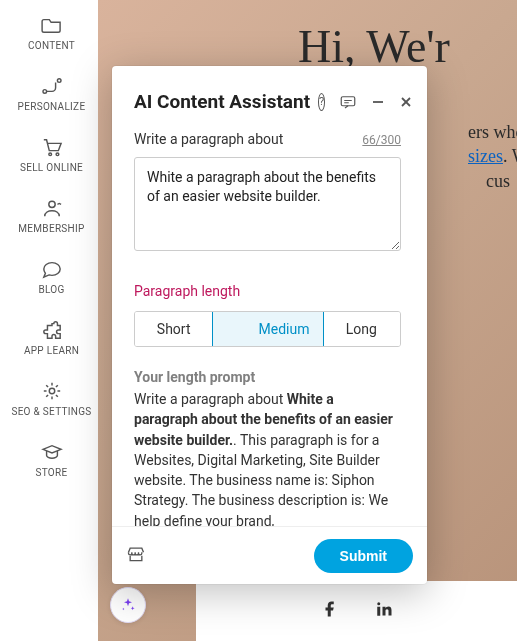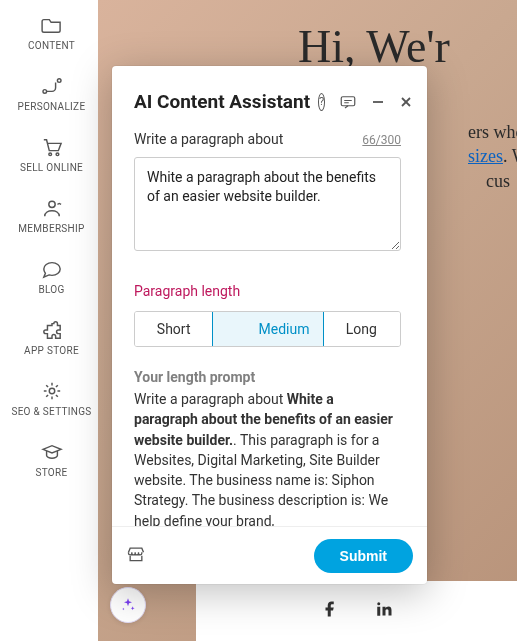--- a/index.html
+++ b/index.html
@@ -278,21 +278,21 @@
         </svg>
     </span>
     <span class="label">BLOG</span>
   </div>
   <div class="sidebar-item">
     <span class="icon">
       <svg width="22" height="20" viewBox="0 0 24 22" fill="none" stroke="currentColor" stroke-width="1.6">
           <path d="M14 4a2 2 0 1 1 4 0v2h3v5h-2a2 2 0 1 0 0 4h2v5h-5v-2a2 2 0 1 0-4 0v2H7v-5H5a2 2 0 1 1 0-4h2V6h5V4z"></path>
         </svg>
     </span>
-    <span class="label">APP STORE</span>
+    <span class="label">APP LEARN</span>
   </div>
   <div class="sidebar-item">
     <span class="icon">
       <svg width="22" height="20" viewBox="0 0 24 22" fill="none" stroke="currentColor" stroke-width="1.6">
           <circle cx="12" cy="11" r="3"></circle>
           <path d="M12 2v3M12 17v3M3 11h3M18 11h3M5.6 4.6l2.1 2.1M16.3 15.3l2.1 2.1M5.6 17.4l2.1-2.1M16.3 6.7l2.1-2.1"></path>
         </svg>
     </span>
     <span class="label">SEO &amp; SETTINGS</span>
   </div>

